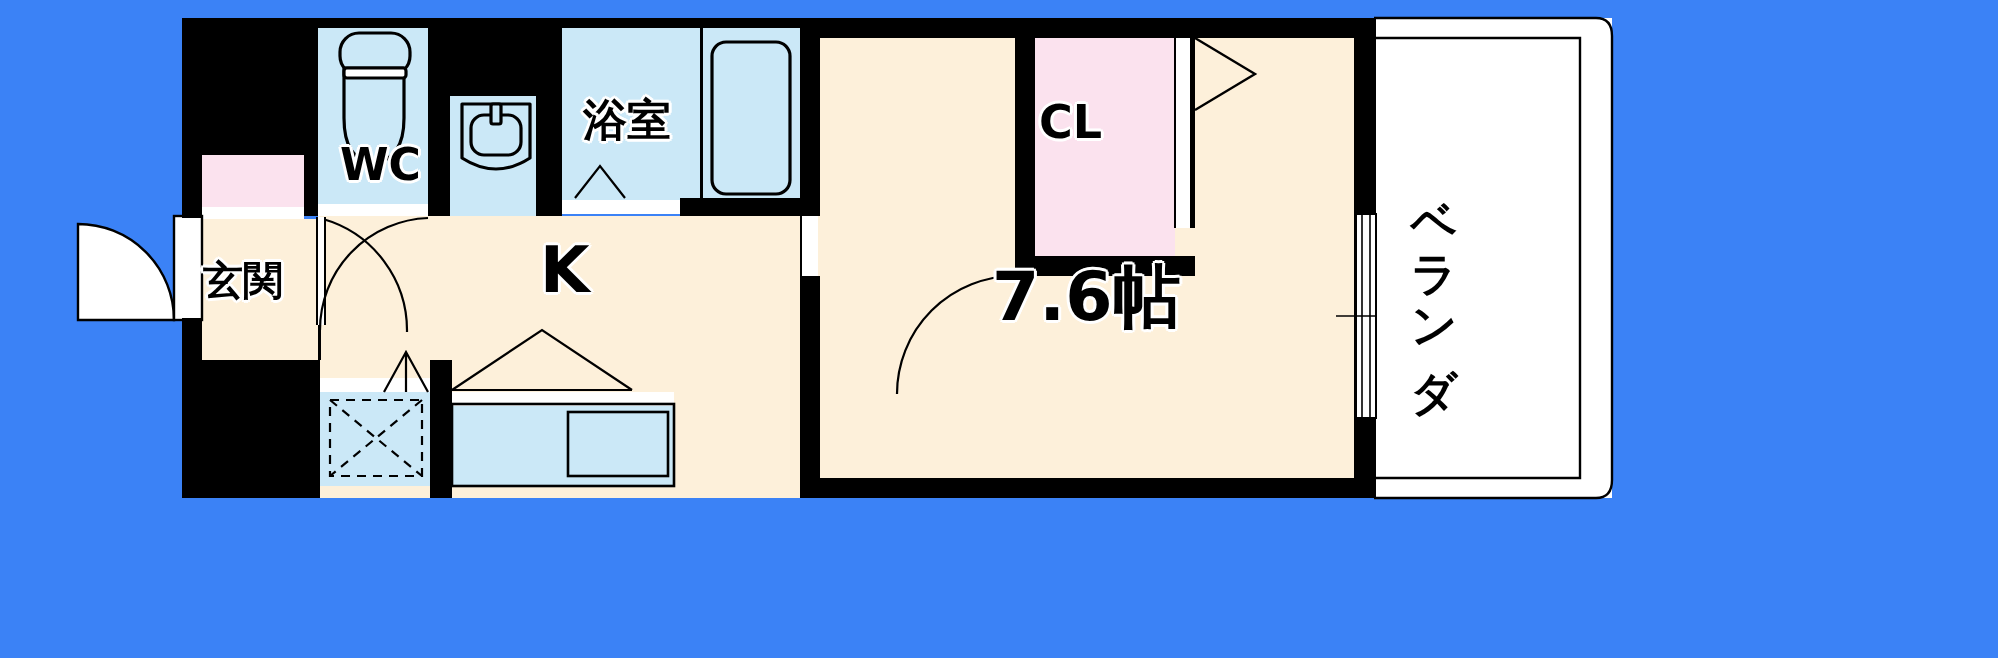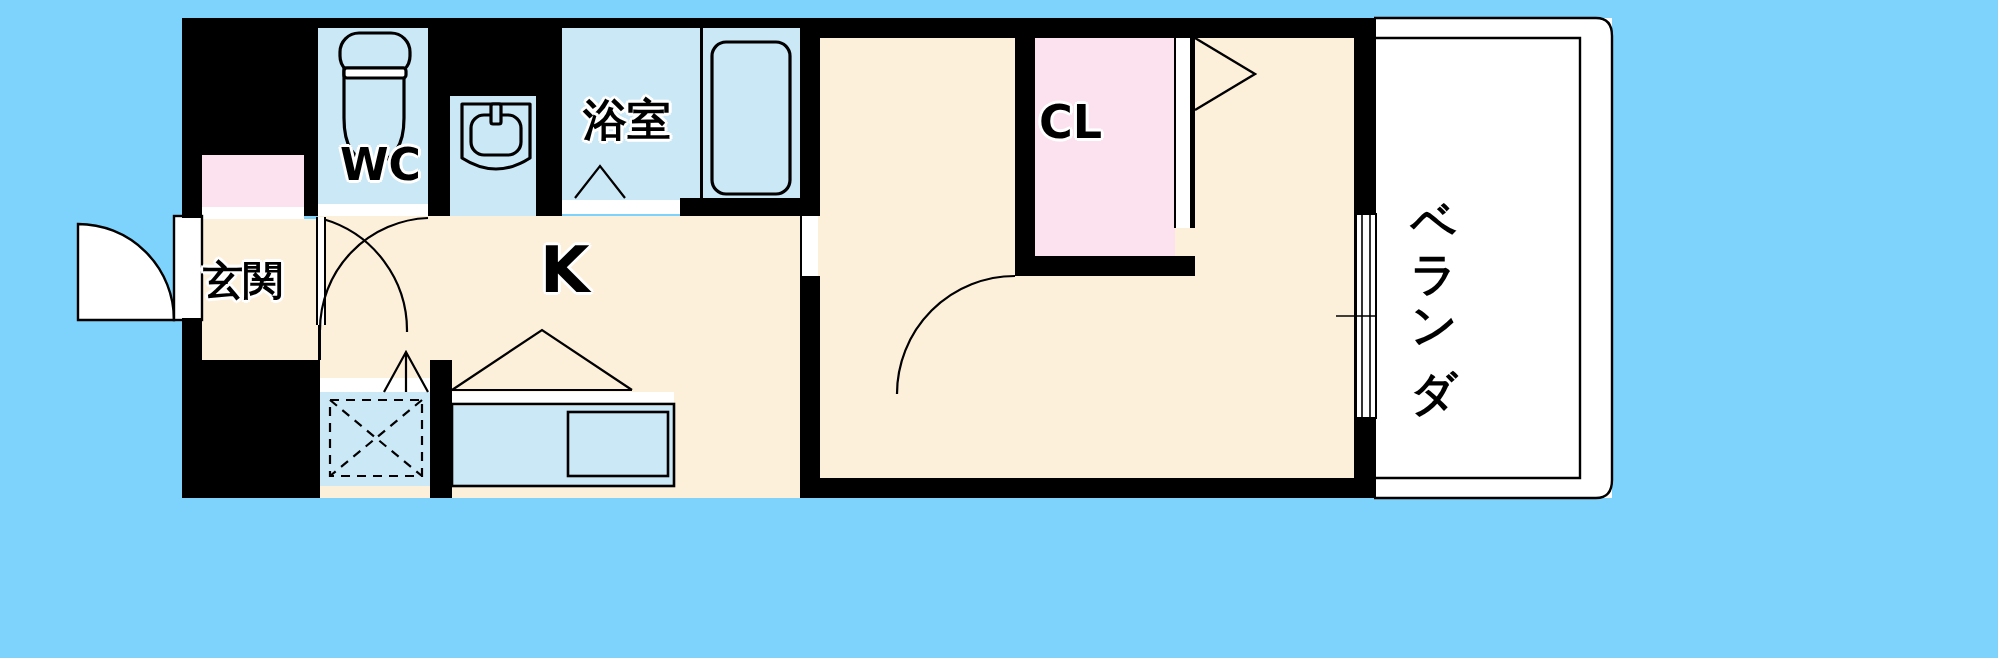--- a/index.html
+++ b/index.html
@@ -1,21 +1,21 @@
 <!DOCTYPE html>
 <html><head>
 <meta charset="utf-8">
 <title>Floor Plan</title>
 <style>
   html,body{margin:0;padding:0;background:#ffffff;}
   body{font-family:"DejaVu Sans","Liberation Sans",sans-serif;}
   #plan{
     position:relative;
     width:1998px;height:658px;
-    background:#7dd3fc;
+    background:#3b82f6;
     overflow:hidden;
   }
   
   .abs{position:absolute;box-sizing:border-box;}
 
   .wall{background:#000000;}
   .floor-beige{background:#fdf0da;}
   .floor-blue{background:#cbe8f7;}
   .floor-pink{background:#fbe2ee;}
   .floor-white{background:#ffffff;}
@@ -211,16 +211,17 @@
   <div class="label" style="left:583px;top:98px;font-size:44px;">浴室</div>
 
   <div class="label" style="left:1039px;top:99px;font-size:46px;">CL</div>
 
   <div class="label" style="left:203px;top:260px;font-size:40px;">玄関</div>
 
   <div class="label" style="left:540px;top:238px;font-size:64px;">K</div>
 
 
 
+  <div class="label" style="left:992px;top:263px;font-size:68px;">7.6帖</div>
 
   <div class="label vertical no-halo" style="left:1412px;top:170px;font-size:46px;letter-spacing:2px;">ベランダ</div>
 
 </div>
 
 </body></html>

